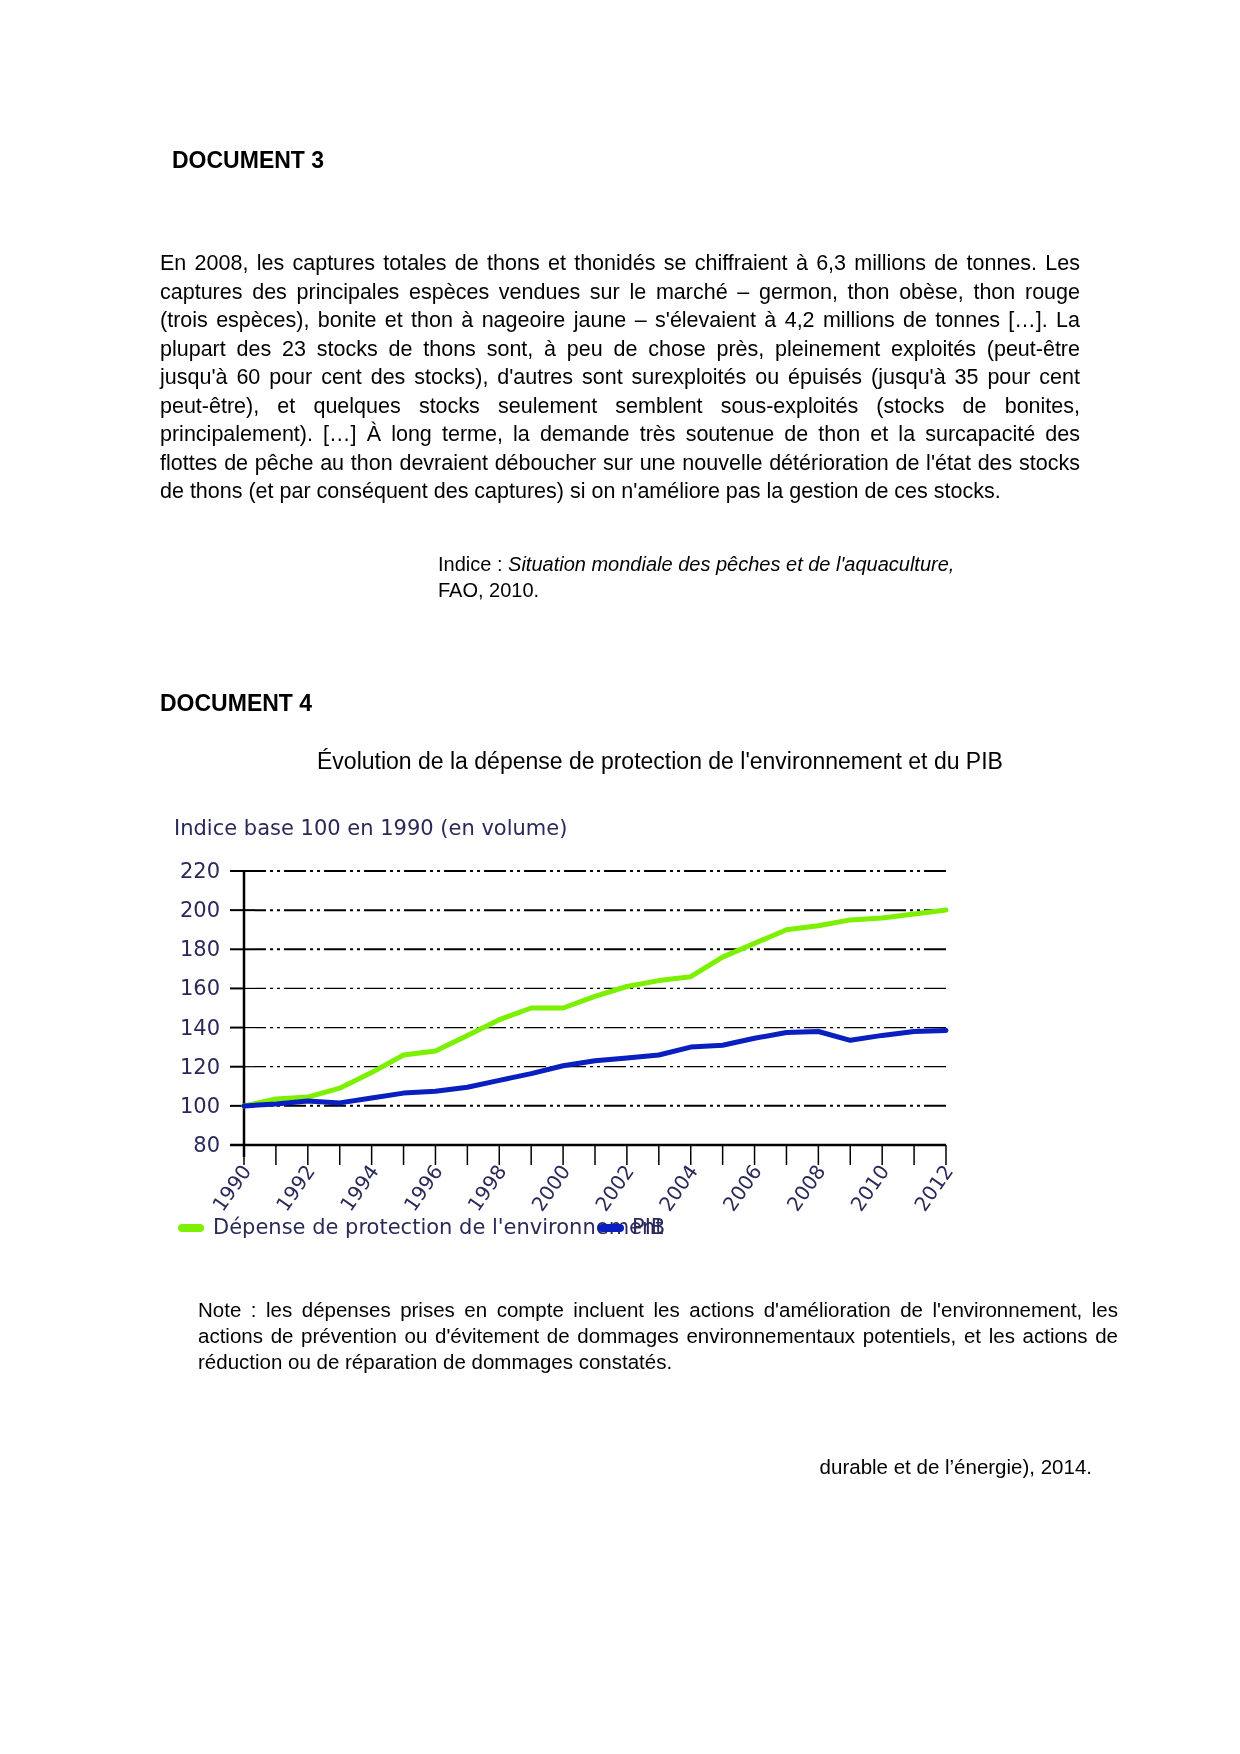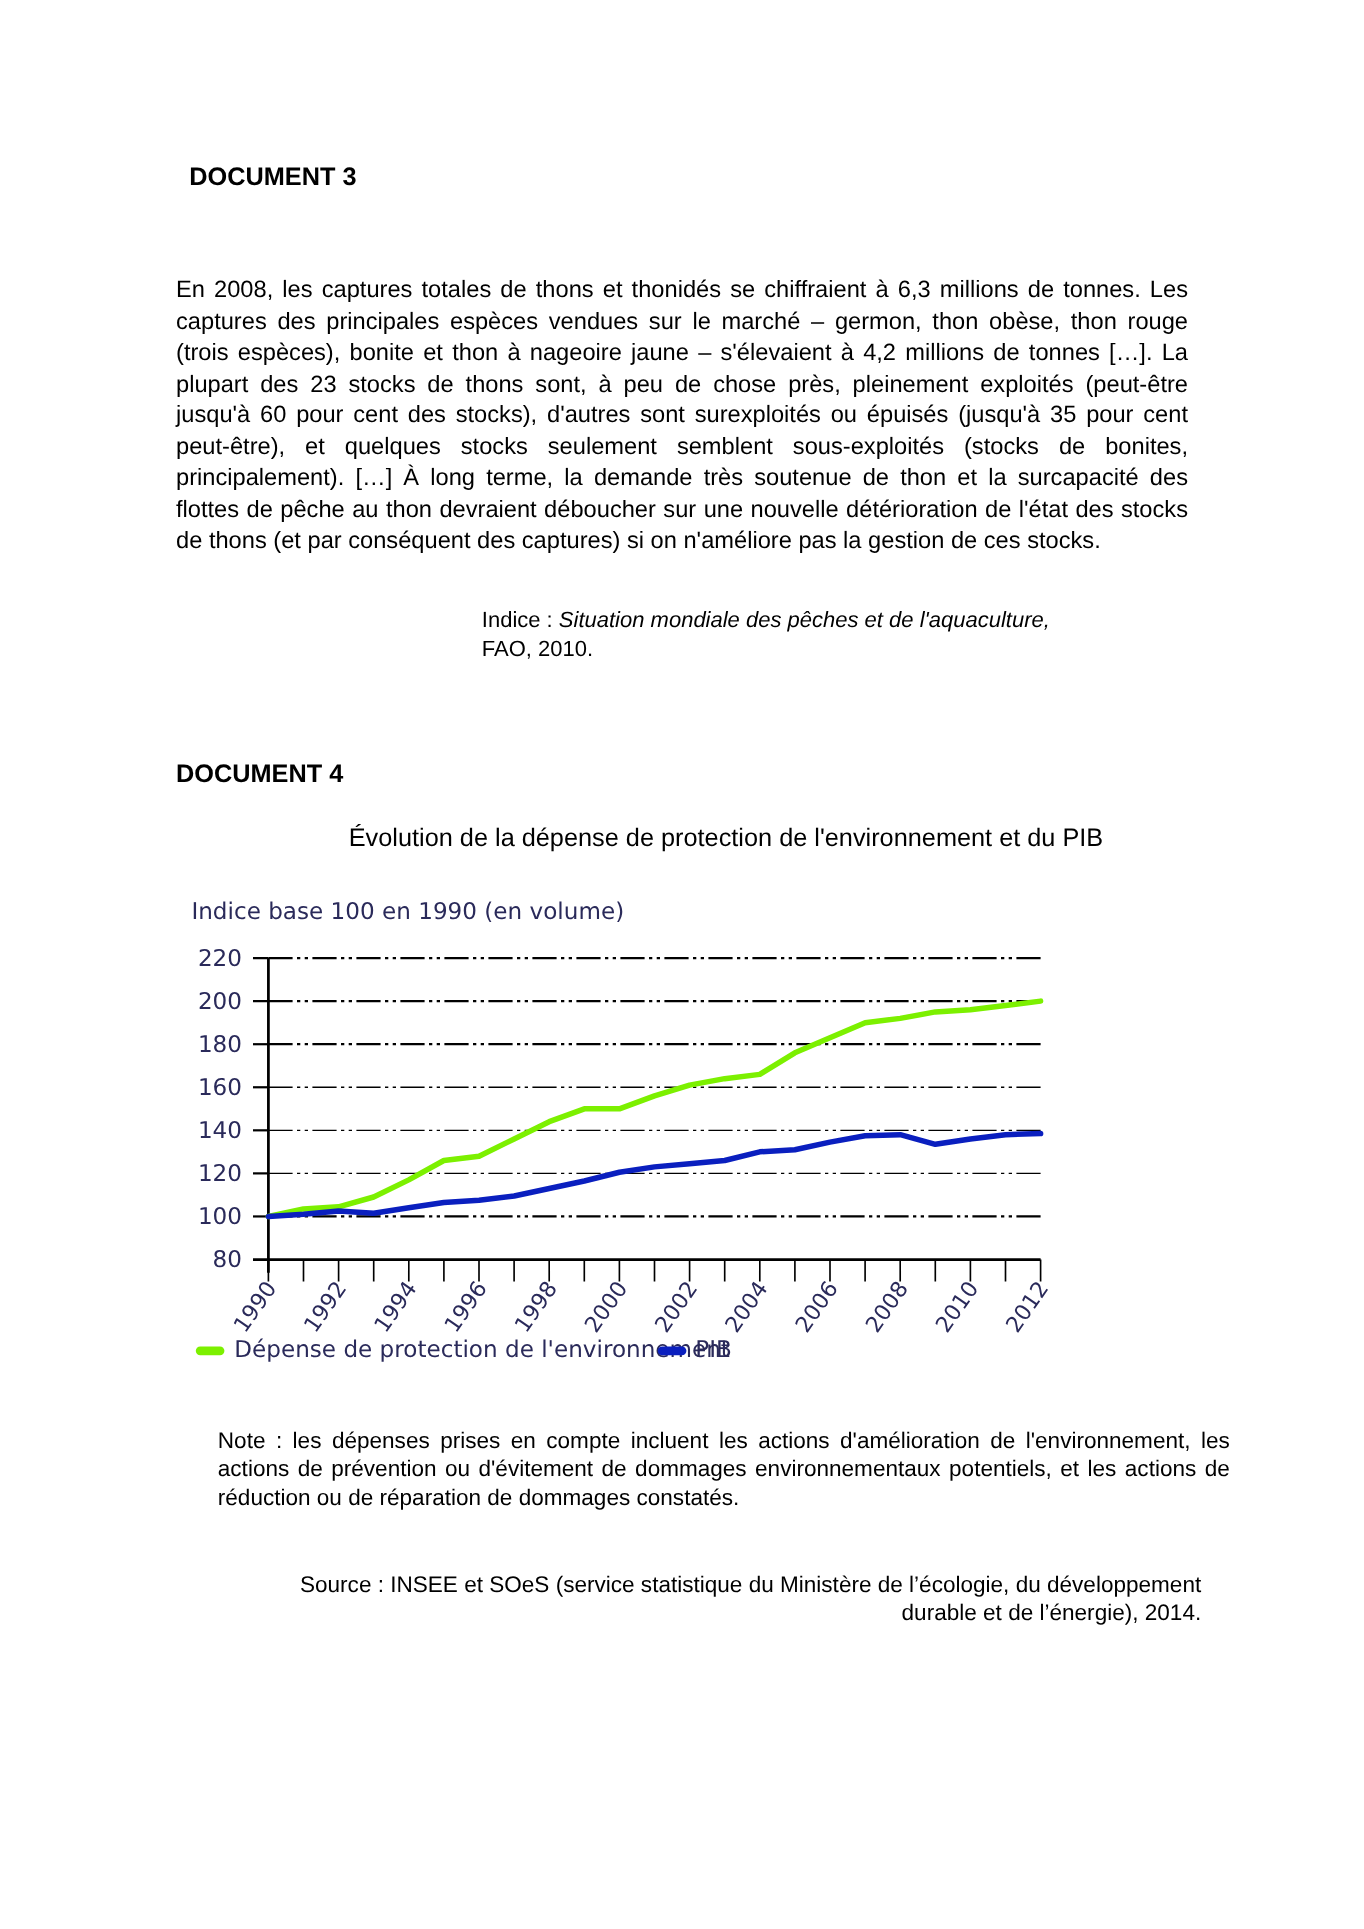--- a/index.html
+++ b/index.html
@@ -107,15 +107,15 @@
       <rect x="18" y="419" width="26" height="8" rx="4" fill="#7cf000"></rect>
       <text x="53" y="429" font-size="21" class="axis-text">Dépense de protection de l'environnement</text>
       <rect x="438" y="419" width="26" height="8" rx="4" fill="#0a1fbf"></rect>
       <text x="472" y="429" font-size="21" class="axis-text">PIB</text>
     </g>
 </svg>
 
 <div class="note">Note : les dépenses prises en compte incluent les actions d'amélioration de l'environnement, les actions de prévention ou d'évitement de dommages environnementaux potentiels, et les actions de réduction ou de réparation de dommages constatés.</div>
 
 <div class="source2">
-  <span>Source : INSEE et SOeS (service statistique du Ministère de l’écologie, du développement</span><br>
+  <br>
   <span>durable et de l’énergie), 2014.</span>
 </div>
 
 </body></html>

